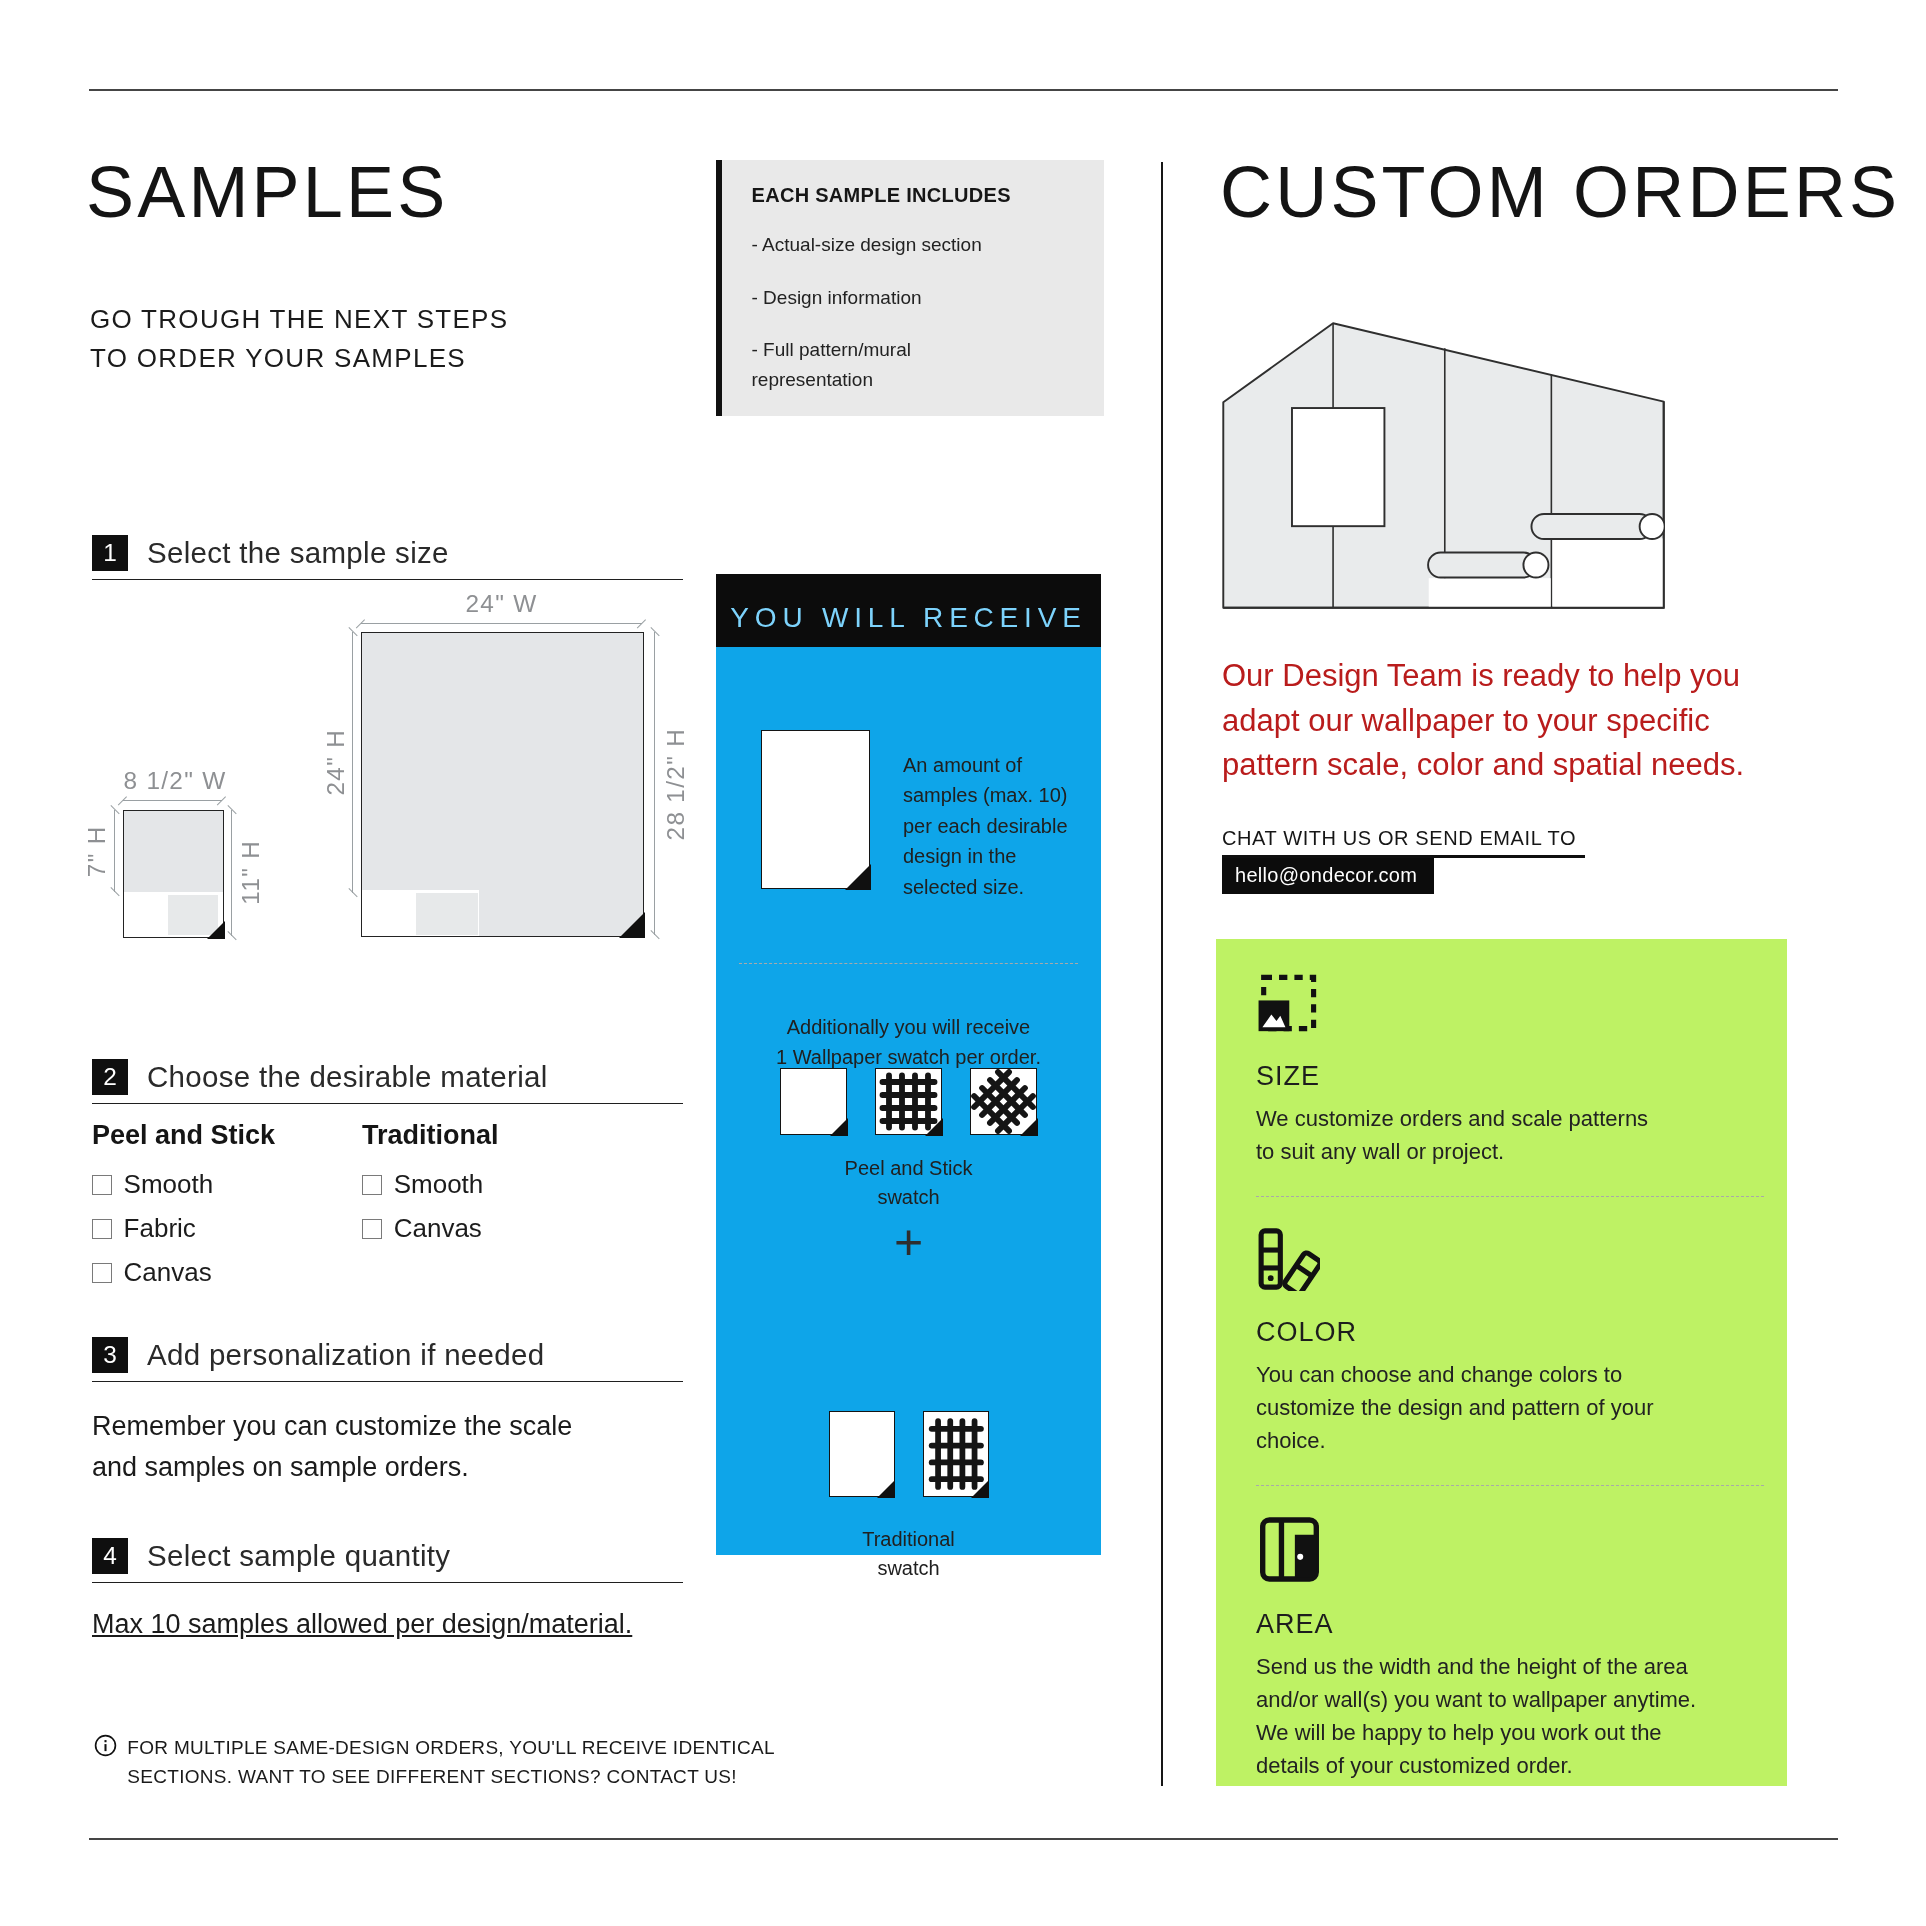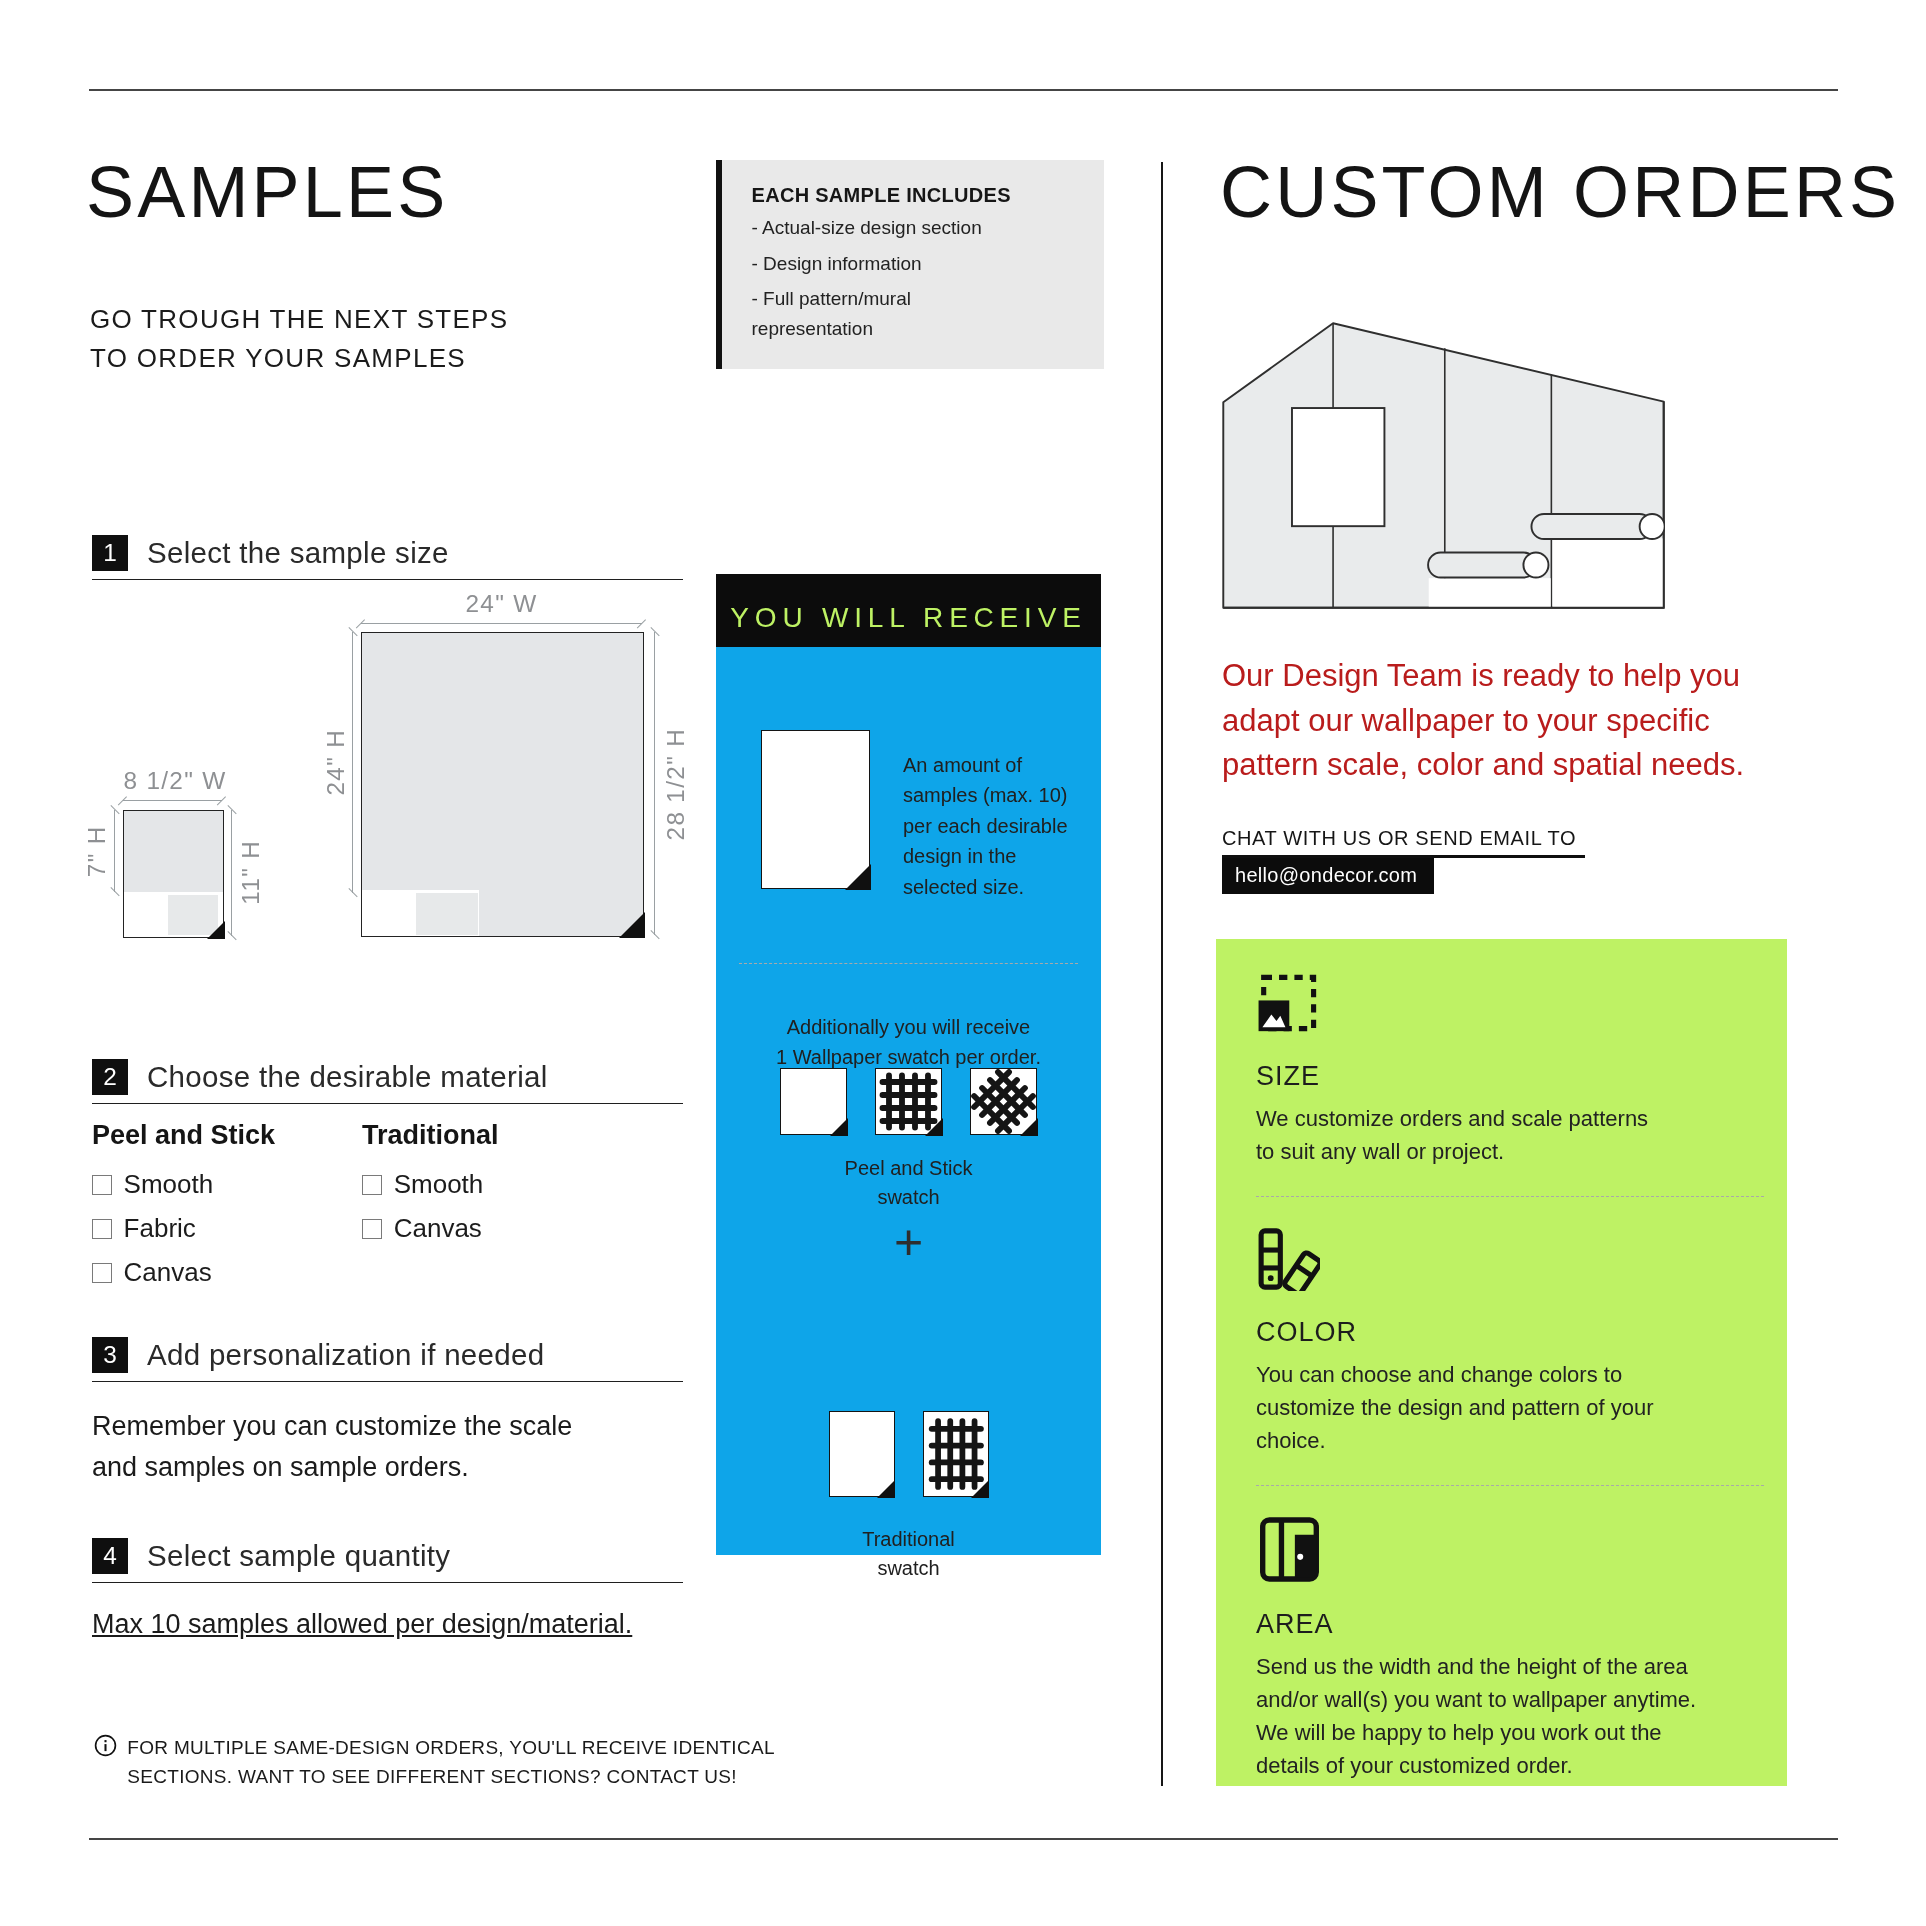--- a/index.html
+++ b/index.html
@@ -11,21 +11,21 @@
   .vdivider{position:absolute;left:1161px;top:162px;width:1.9px;height:1624px;background:#161616;}
 
   
   .h1{position:absolute;font-size:72px;font-weight:300;letter-spacing:3.2px;color:#141414;white-space:nowrap;line-height:1;}
   #samples-title{left:86px;top:156px;}
   #left-intro{position:absolute;left:90px;top:300px;font-size:26px;line-height:1.5;letter-spacing:1.3px;color:#1b1b1b;}
 
   .includes-box{position:absolute;left:716px;top:160px;width:388px;min-height:209px;box-sizing:border-box;
                 background:#e9e9e9;border-left:6.4px solid #111;padding:24.4px 26px 22px 29.5px;}
   .includes-title{font-size:20px;font-weight:700;letter-spacing:0.3px;color:#161616;}
-  .includes-item{font-size:19px;line-height:1.55;margin-top:6px;color:#222;}
+  .includes-item{font-size:19px;line-height:1.55;margin-top:23px;color:#222;}
   .includes-item:first-of-type{margin-top:13px;}
 
   .step-header{position:absolute;left:92px;width:591px;display:flex;align-items:center;gap:19px;
                border-bottom:1.9px solid #1f1f1f;padding-bottom:7.7px;}
   .step-num{width:36px;height:36px;background:#0f0f0f;color:#fff;font-size:24.4px;display:flex;
             align-items:center;justify-content:center;flex:0 0 auto;}
   .step-title{font-size:29.5px;color:#2a2a2a;letter-spacing:0.3px;}
   #step1{top:535px;} #step2{top:1059px;} #step3{top:1337px;} #step4{top:1538px;}
   .step-body{position:absolute;left:92px;font-size:27px;line-height:1.5;color:#1b1b1b;}
   #step3-body{top:1406px;} #step4-body{top:1604px;text-decoration:underline;}
@@ -59,21 +59,21 @@
   .mat-col{min-width:164px;}
   .mat-title{font-size:27px;font-weight:700;color:#151515;margin-bottom:18px;}
   .mat-row{display:flex;align-items:center;gap:11.6px;margin-top:13px;font-size:26px;color:#1c1c1c;}
   .checkbox{width:18px;height:18px;border:1.9px solid #7a7a7a;background:#fff;flex:0 0 auto;}
 
   .note{position:absolute;left:94px;top:1734px;display:flex;gap:10.3px;align-items:flex-start;}
   .note-text{font-size:19px;line-height:1.5;letter-spacing:0.3px;color:#1a1a1a;}
 
   
   .receive-bar{position:absolute;left:716px;top:574px;width:385px;height:87px;background:#0c0c0c;
-               display:flex;align-items:center;justify-content:center;color:#bef264;font-size:28px;
+               display:flex;align-items:center;justify-content:center;color:#7dd3fc;font-size:28px;
                font-weight:300;letter-spacing:5.8px;}
   .mid-panel{position:absolute;left:716px;top:647px;width:385px;height:908px;background:#0ea5e9;}
   .paper{position:absolute;background:#fff;border:1.9px solid #141414;}
   #mid-paper{left:45px;top:83px;width:107px;height:157px;}
   #mid-samples-text{position:absolute;left:187px;top:103px;width:193px;font-size:20px;line-height:1.52;color:#202020;}
   .dashed{position:absolute;border-top:1.9px dashed #a9a9a9;}
   #mid-dashed{left:23px;right:23px;top:316px;}
   #mid-additional{position:absolute;left:0;top:365px;width:100%;text-align:center;font-size:20px;line-height:1.5;color:#202020;}
   .swatch-row{position:absolute;left:0;width:100%;display:flex;justify-content:center;gap:28px;}
   #row-peel{top:421px;} #row-trad{top:764px;}

